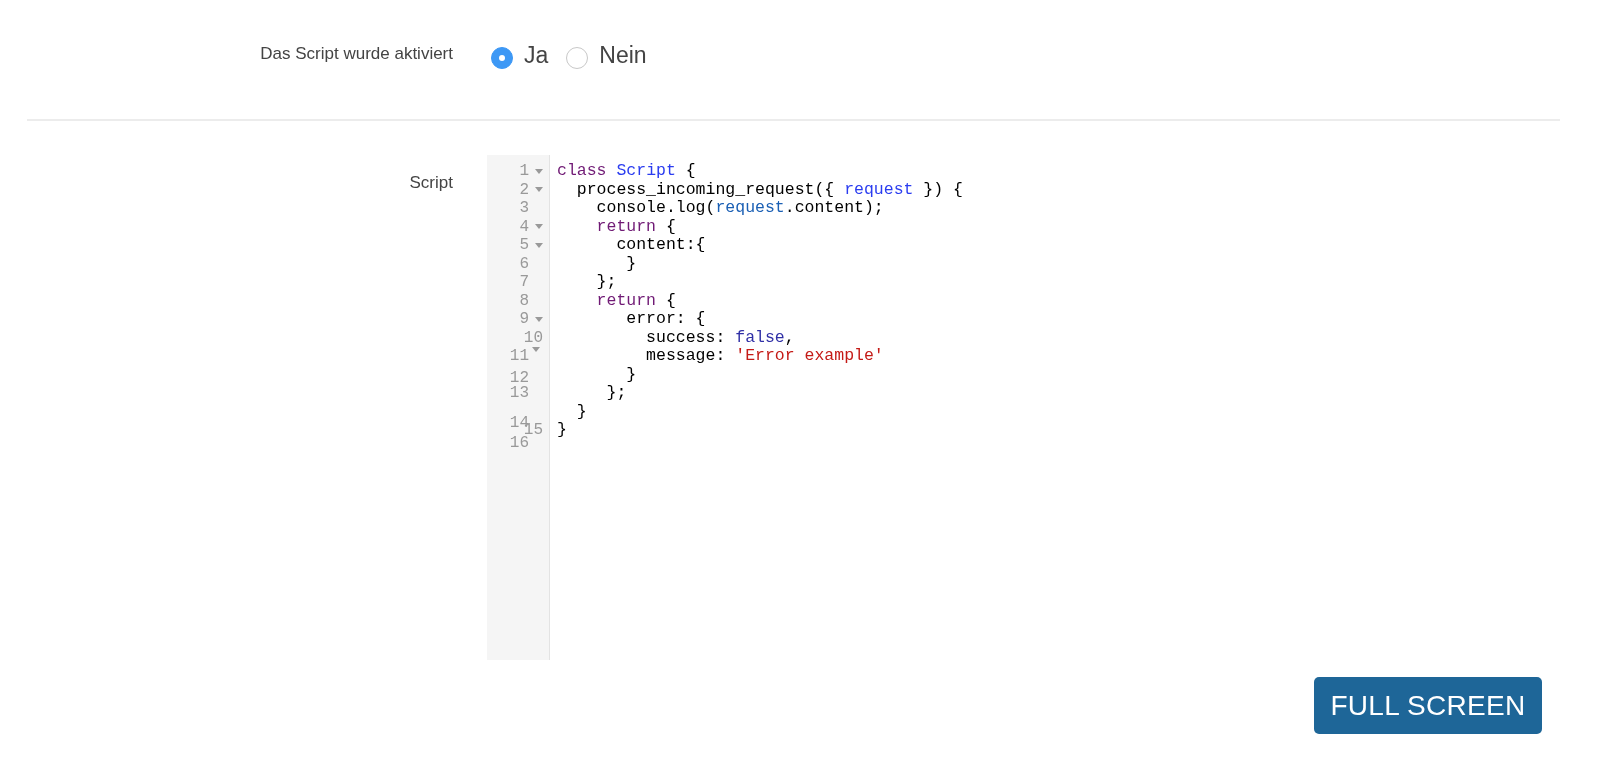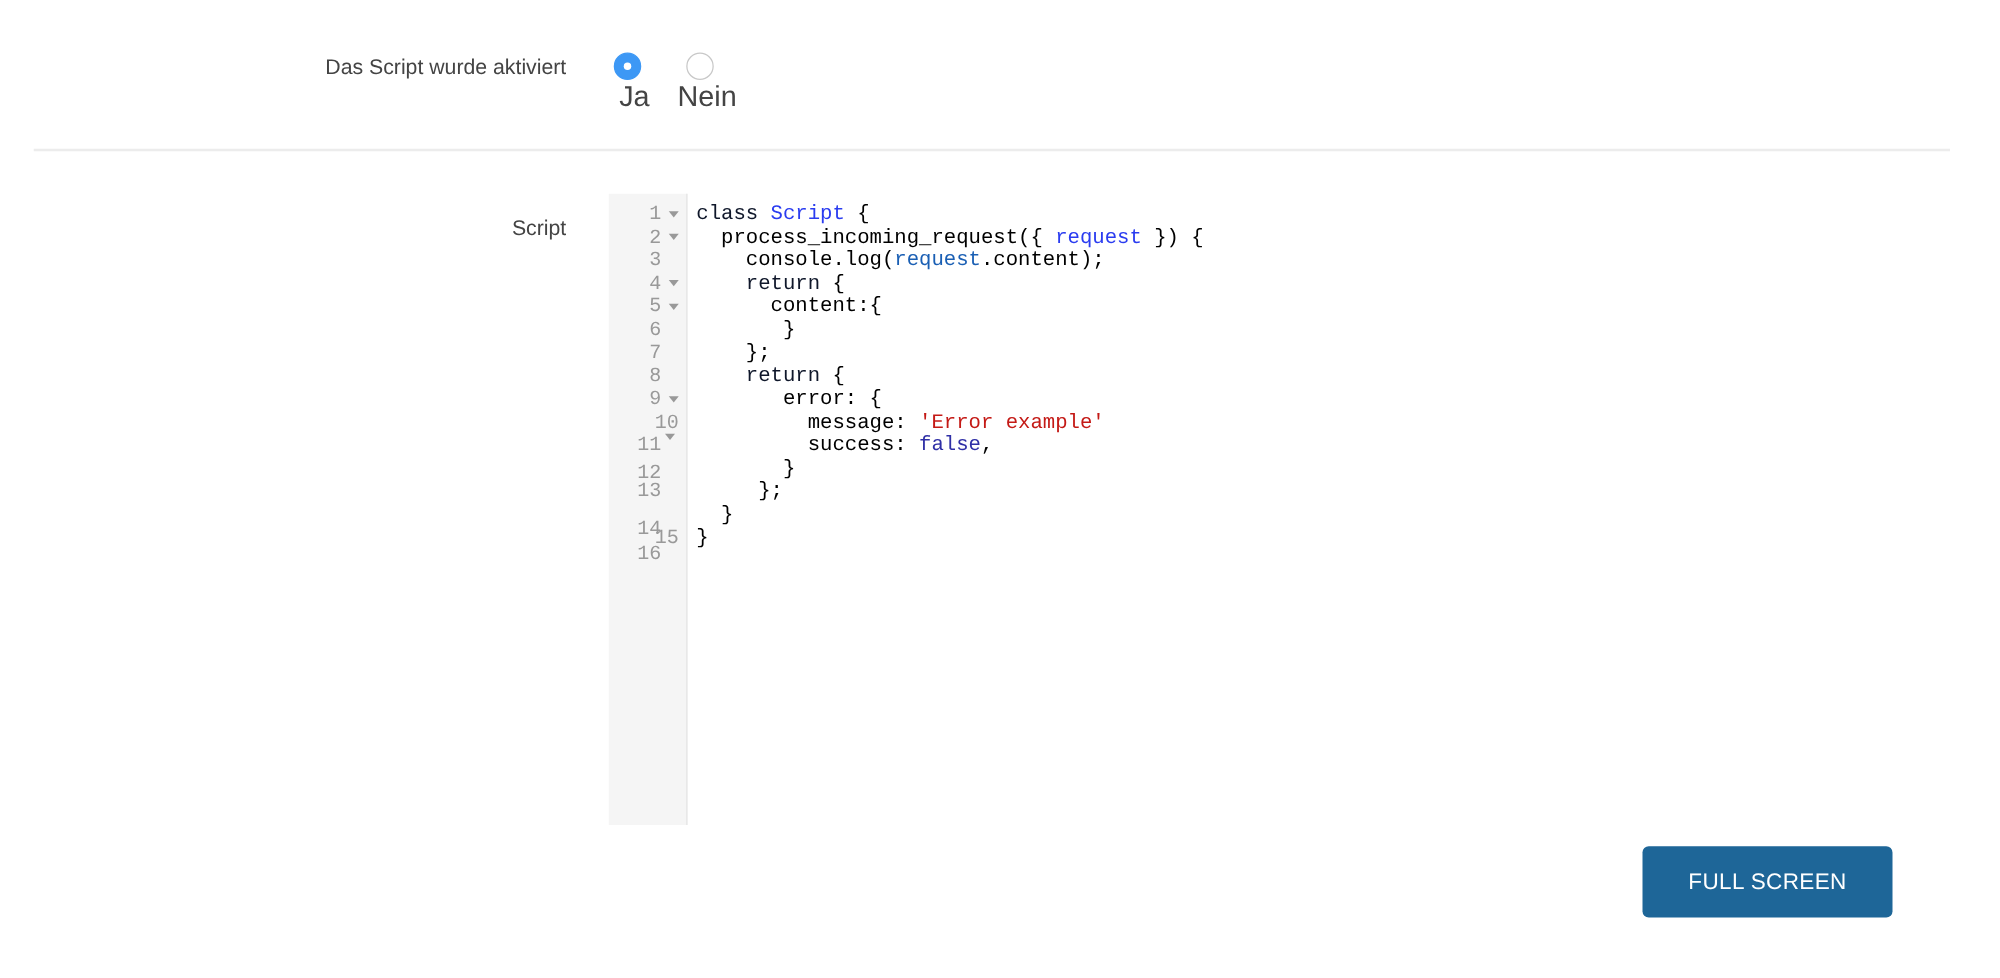--- a/index.html
+++ b/index.html
@@ -2,49 +2,49 @@
 <html><head>
 <meta charset="utf-8">
 <style>
   html, body { margin:0; padding:0; background:#ffffff; }
   body { width:1600px; height:782px; position:relative; overflow:hidden;
          font-family:"Liberation Sans", sans-serif; color:#444; }
   .row-activated { position:absolute; left:0; top:36px; width:1600px; height:44px; }
   .field-label { position:absolute; right:1147px; font-size:17px; color:#444; white-space:nowrap; }
   .row-activated .field-label { top:8px; }
   .radio-group { position:absolute; left:491px; top:6px; display:flex; align-items:center; }
-  .radio { display:flex; align-items:center; cursor:pointer; margin-right:18px;flex-direction:column; }
+  .radio { display:flex; align-items:flex-end; cursor:pointer; margin-right:18px; }
   .radio-circle { width:22px; height:22px; border-radius:50%; box-sizing:border-box;
                   border:1.5px solid #c8c8c8; background:#fff; position:relative; margin-right:11px; }
   .radio-circle.checked { background:#3d98f5; border-color:#3d98f5; }
   .radio-circle.checked::after { content:""; position:absolute; left:7px; top:7px; width:6px; height:6px;
                                  border-radius:50%; background:#fff; }
   .radio-label { font-size:23px; color:#444; }
   .divider { position:absolute; left:27px; top:119px; width:1533px; height:2px; background:#ececec; }
   .row-script { position:absolute; left:0; top:155px; width:1600px; }
   .row-script .field-label { top:18px; }
   .editor { position:absolute; left:487px; top:0; width:1073px; height:505px; background:#fff; }
   .gutter { position:absolute; left:0; top:0; width:62px; height:505px; background:#f5f5f5;
             border-right:1px solid #e3e3e3; }
   .gutter-line { position:absolute; right:6px; height:18.5px; font-family:"Liberation Mono", monospace;
                  font-size:16px; color:#999; display:flex; align-items:center; }
   .fold { display:inline-block; width:0; height:0; border-left:4.5px solid transparent;
           border-right:4.5px solid transparent; border-top:5px solid #999; margin-left:6px; cursor:pointer; }
   .fold.none { border-top-color:transparent; }
   .code { position:absolute; left:70px; top:7px; font-family:"Liberation Mono", monospace; font-size:16.5px;
           color:#000; }
   .code-line { height:18.5px; line-height:18.5px; white-space:pre; }
-  .kw { color:#0f172a; }
+  .kw { color:#701a75; }
   .cls { color:#2a3cf0; }
   .var { color:#1a5fb4; }
   .atom { color:#2f2fa6; }
   .str { color:#c41a16; }
-  .btn-full { position:absolute; left:1314px; top:677px; width:200px; height:57px; background:#1e6698;
+  .btn-full { position:absolute; left:1314px; top:677px; width:228px; height:57px; background:#1e6698;
               border:none; border-radius:5px; color:#fff; font-family:"Liberation Sans", sans-serif;
-              font-size:18px; letter-spacing:0.3px; cursor:pointer; }
+              font-size:28px; letter-spacing:0.3px; cursor:pointer; }
 </style>
 </head>
 <body>
 
 <div class="row-activated">
   <span class="field-label">Das Script wurde aktiviert</span>
   <div class="radio-group">
     <label class="radio">
       <span class="radio-circle checked"></span>
       <span class="radio-label">Ja</span>
@@ -130,22 +130,22 @@
     <div class="code" id="code">
         <div class="code-line"><span class="kw">class</span><span> </span><span class="cls">Script</span><span> {</span></div>
         <div class="code-line"><span>  process_incoming_request({ </span><span class="cls">request</span><span> }) {</span></div>
         <div class="code-line"><span>    console.log(</span><span class="var">request</span><span>.content);</span></div>
         <div class="code-line"><span>    </span><span class="kw">return</span><span> {</span></div>
         <div class="code-line"><span>      content:{</span></div>
         <div class="code-line"><span>       }</span></div>
         <div class="code-line"><span>    };</span></div>
         <div class="code-line"><span>    </span><span class="kw">return</span><span> {</span></div>
         <div class="code-line"><span>       error: {</span></div>
+        <div class="code-line"><span>         success: </span><span class="atom">false</span><span>,</span></div>
         <div class="code-line"><span>         message: </span><span class="str">'Error example'</span></div>
-        <div class="code-line"><span>         success: </span><span class="atom">false</span><span>,</span></div>
         <div class="code-line"><span>       }</span></div>
         <div class="code-line"><span>     };</span></div>
         <div class="code-line"><span>  }</span></div>
         <div class="code-line"><span>}</span></div>
       </div>
   </div>
 </div>
 
 <button class="btn-full">FULL SCREEN</button>
 

